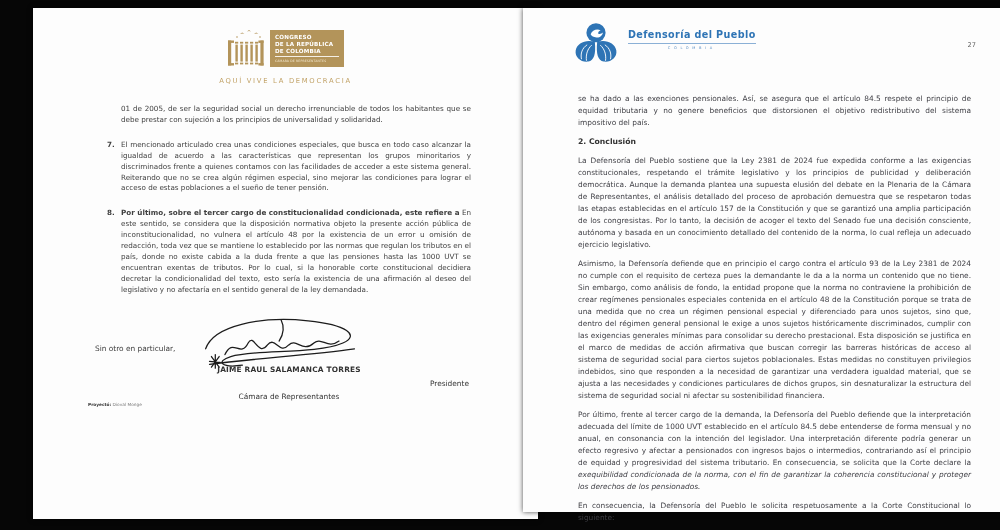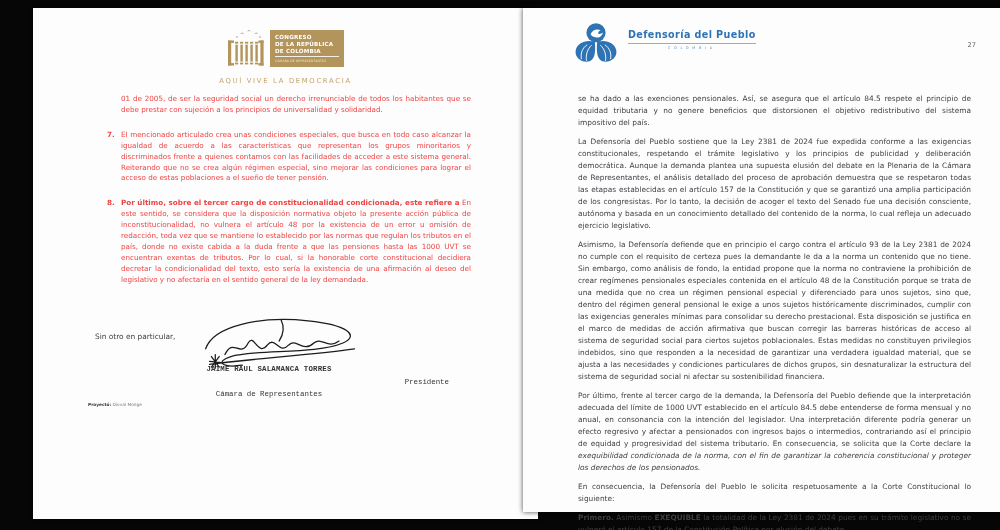--- a/index.html
+++ b/index.html
@@ -22,29 +22,29 @@
     width:74px;background:#b3945a;color:#fff;box-sizing:border-box;
     display:flex;flex-direction:column;justify-content:center;padding:3px 5px;
   }
   .gold-box .ln{font-size:5.6px;font-weight:bold;letter-spacing:.2px;line-height:6.8px;white-space:nowrap;}
   .gold-box .sep{border-top:.6px solid rgba(255,255,255,.85);margin:2px 0 1.5px;}
   .gold-box .chamber{font-size:3.1px;letter-spacing:.15px;color:#f3e8cf;white-space:nowrap;}
   .tagline{
     text-align:center;color:#c2a368;font-size:6.8px;font-weight:normal;
     letter-spacing:1.7px;margin-top:10px;
   }
-  .left-body{margin:9px 67px 0 88px;color:#ef4444;}
+  .left-body{margin:19px 67px 0 88px;color:#404040;}
   .intro{font-size:7.2px;line-height:10.9px;text-align:justify;margin:0;}
   .doc-item{position:relative;margin-top:14px;font-size:7.2px;line-height:10.9px;text-align:justify;}
   .doc-item .num{position:absolute;left:-14px;top:0;font-weight:bold;}
   .b{font-weight:bold;}
   .i{font-style:italic;}
-  .closing{position:absolute;top:324px;left:62px;font-size:7.4px;color:#3c3c3c;}
+  .closing{position:absolute;top:336px;left:62px;font-size:7.4px;color:#3c3c3c;}
   .signature-svg{position:absolute;top:306px;left:160px;}
-  .sig-lines{position:absolute;top:357px;left:56px;width:360px;text-align:center;color:#333;font-family:Liberation Mono, monospace;}
+  .sig-lines{position:absolute;top:357px;left:76px;width:360px;text-align:center;color:#333;}
   .sig-name{font-size:7.4px;font-weight:bold;letter-spacing:.2px;}
   .sig-title{font-size:7.4px;margin-top:4.5px;text-align:right;}
   .sig-org{font-size:7.4px;margin-top:4.5px;}
   .footer-note{position:absolute;top:394px;left:55px;font-size:4.3px;color:#777;}
   .footer-note .lbl{font-weight:bold;color:#333;}
 
   
   .dp-header{display:flex;align-items:flex-start;margin:13px 0 0 50px;}
   .dp-text{margin-left:9px;margin-top:8px;}
   .dp-title{
@@ -168,20 +168,21 @@
         <div class="dp-title">Defensoría del Pueblo</div>
         <div class="dp-country">COLOMBIA</div>
       </div>
     </div>
 
     <div class="dp-pagenum">27</div>
 
     <div class="right-body">
       <p>se ha dado a las exenciones pensionales. Así, se asegura que el artículo 84.5 respete el principio de equidad tributaria y no genere beneficios que distorsionen el objetivo redistributivo del sistema impositivo del país.</p>
 
+      <p class="conclusion-h">2. Conclusión</p>
 
       <p>La Defensoría del Pueblo sostiene que la Ley 2381 de 2024 fue expedida conforme a las exigencias constitucionales, respetando el trámite legislativo y los principios de publicidad y deliberación democrática. Aunque la demanda plantea una supuesta elusión del debate en la Plenaria de la Cámara de Representantes, el análisis detallado del proceso de aprobación demuestra que se respetaron todas las etapas establecidas en el artículo 157 de la Constitución y que se garantizó una amplia participación de los congresistas. Por lo tanto, la decisión de acoger el texto del Senado fue una decisión consciente, autónoma y basada en un conocimiento detallado del contenido de la norma, lo cual refleja un adecuado ejercicio legislativo.</p>
 
       <p>Asimismo, la Defensoría defiende que en principio el cargo contra el artículo 93 de la Ley 2381 de 2024 no cumple con el requisito de certeza pues la demandante le da a la norma un contenido que no tiene. Sin embargo, como análisis de fondo, la entidad propone que la norma no contraviene la prohibición de crear regímenes pensionales especiales contenida en el artículo 48 de la Constitución porque se trata de una medida que no crea un régimen pensional especial y diferenciado para unos sujetos, sino que, dentro del régimen general pensional le exige a unos sujetos históricamente discriminados, cumplir con las exigencias generales mínimas para consolidar su derecho prestacional. Esta disposición se justifica en el marco de medidas de acción afirmativa que buscan corregir las barreras históricas de acceso al sistema de seguridad social para ciertos sujetos poblacionales. Estas medidas no constituyen privilegios indebidos, sino que responden a la necesidad de garantizar una verdadera igualdad material, que se ajusta a las necesidades y condiciones particulares de dichos grupos, sin desnaturalizar la estructura del sistema de seguridad social ni afectar su sostenibilidad financiera.</p>
 
       <p><span>Por último, frente al tercer cargo de la demanda, la Defensoría del Pueblo defiende que la interpretación adecuada del límite de 1000 UVT establecido en el artículo 84.5 debe entenderse de forma mensual y no anual, en consonancia con la intención del legislador. Una interpretación diferente podría generar un efecto regresivo y afectar a pensionados con ingresos bajos o intermedios, contrariando así el principio de equidad y progresividad del sistema tributario. En consecuencia, se solicita que la Corte declare la </span><span class="i">exequibilidad condicionada de la norma, con el fin de garantizar la coherencia constitucional y proteger los derechos de los pensionados.</span></p>
 
       <p>En consecuencia, la Defensoría del Pueblo le solicita respetuosamente a la Corte Constitucional lo siguiente:</p>
 
       <p><span class="b">Primero.</span><span>  Asimismo </span><span class="b">EXEQUIBLE</span><span> la totalidad de la Ley 2381 de 2024 pues en su trámite legislativo no se vulneró el artículo 157 de la Constitución Política por elusión del debate.</span></p>

